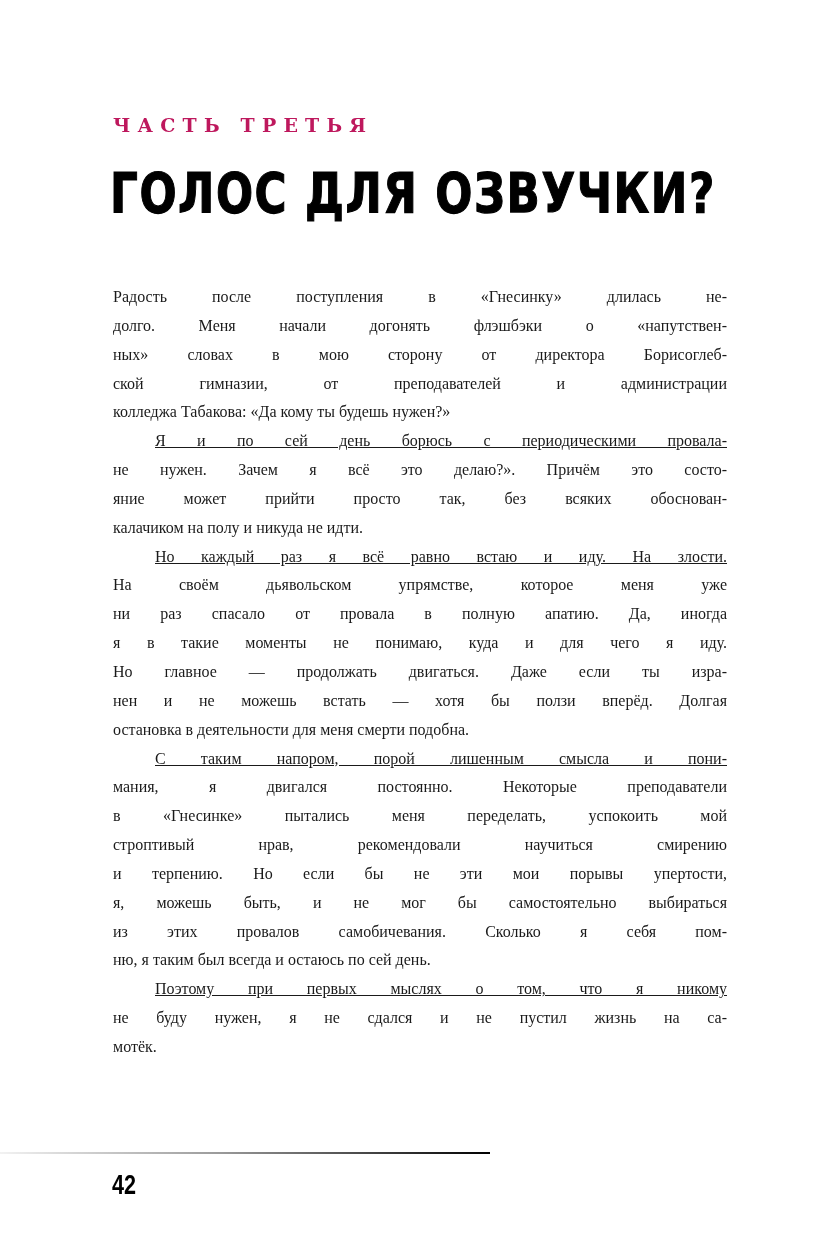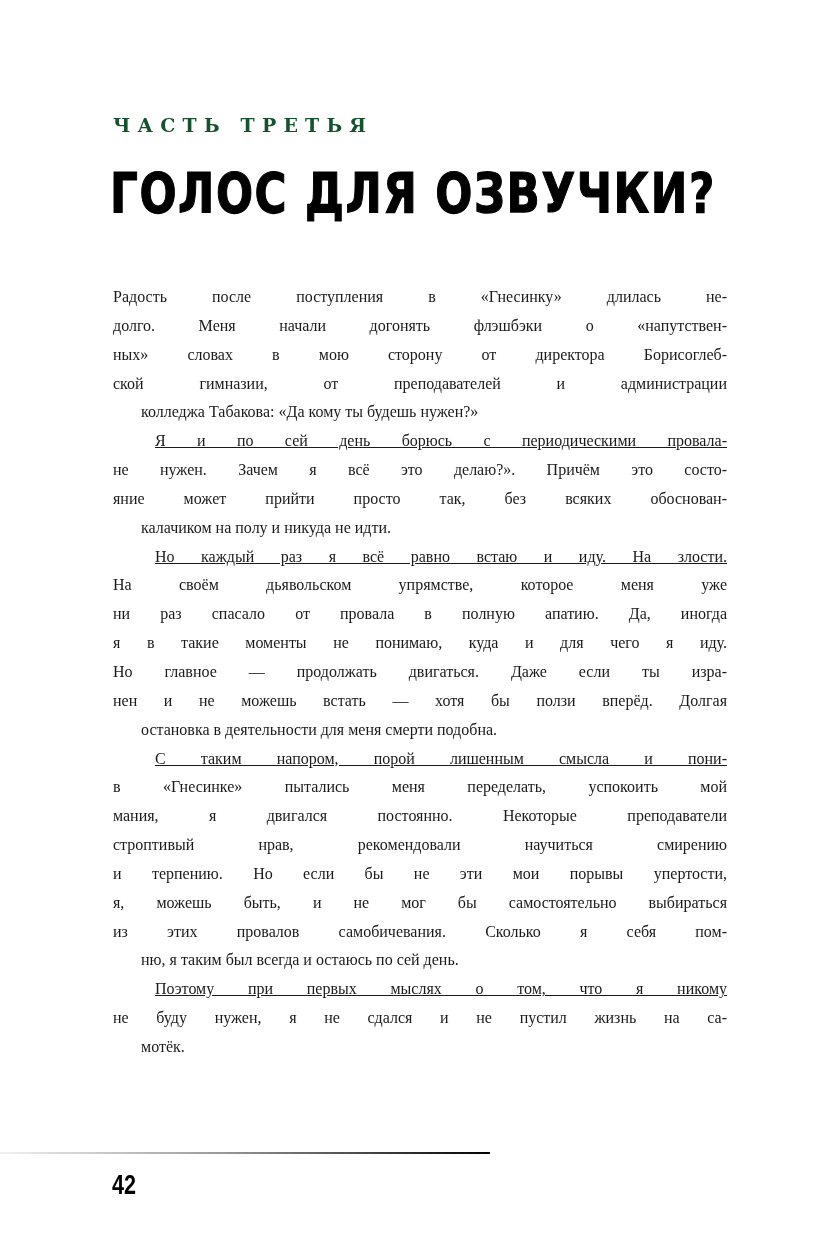--- a/index.html
+++ b/index.html
@@ -1,37 +1,37 @@
 <!DOCTYPE html>
 <html><head>
 <meta charset="utf-8">
 <style>
   html, body { margin: 0; padding: 0; background: #ffffff; }
   body { width: 815px; height: 1252px; position: relative; overflow: hidden; }
   .page { position: absolute; left: 0; top: 0; width: 815px; height: 1252px; background: #fff; }
   .part-label {
     position: absolute; left: 113px; top: 114px;
     font-family: "DejaVu Serif", serif; font-weight: bold;
-    font-size: 19px; letter-spacing: 7.2px; color: #14532d;
+    font-size: 19px; letter-spacing: 7.2px; color: #be185d;
   }
   .chapter-title {
     position: absolute; left: 110px; top: 163px;
     font-family: "DejaVu Sans", sans-serif; font-weight: 900;
     font-size: 56px; line-height: 60px; color: #000;
     letter-spacing: 2px; white-space: nowrap;
     transform: scaleX(0.78); transform-origin: left top;
     -webkit-text-stroke: 1.2px #000;
   }
   .body-text {
     position: absolute; left: 113px; top: 283px; width: 614px;
     font-family: "Liberation Serif", serif; font-size: 16px;
     line-height: 28.85px; color: #1a1a1a;
   }
   .line { display: block; height: 28.85px; white-space: nowrap; text-align: justify; text-align-last: justify; }
-  .line.last { text-align-last: left; margin-left: 28px; }
+  .line.last { text-align-last: left; }
   .line.indent { padding-left: 42px; text-decoration: underline; }
   .footer-rule {
     position: absolute; left: 0; top: 1152px; width: 490px; height: 2px;
     background: linear-gradient(to right, #f2f2f2 0%, #9a9a9a 45%, #000 100%);
   }
   .page-number {
     position: absolute; left: 112px; top: 1170px;
     font-family: "Liberation Sans", sans-serif; font-weight: bold;
     font-size: 27px; color: #000; transform: scaleX(0.8); transform-origin: left top;
   }
@@ -58,22 +58,22 @@
 
     <span class="line indent">Но каждый раз я всё равно встаю и иду. На злости.</span>
     <span class="line">На своём дьявольском упрямстве, которое меня уже</span>
     <span class="line">ни раз спасало от провала в полную апатию. Да, иногда</span>
     <span class="line">я в такие моменты не понимаю, куда и для чего я иду.</span>
     <span class="line">Но главное — продолжать двигаться. Даже если ты изра-</span>
     <span class="line">нен и не можешь встать — хотя бы ползи вперёд. Долгая</span>
     <span class="line last">остановка в деятельности для меня смерти подобна.</span>
 
     <span class="line indent">С таким напором, порой лишенным смысла и пони-</span>
+    <span class="line">мания, я двигался постоянно. Некоторые преподаватели</span>
     <span class="line">в «Гнесинке» пытались меня переделать, успокоить мой</span>
-    <span class="line">мания, я двигался постоянно. Некоторые преподаватели</span>
     <span class="line">строптивый нрав, рекомендовали научиться смирению</span>
     <span class="line">и терпению. Но если бы не эти мои порывы упертости,</span>
     <span class="line">я, можешь быть, и не мог бы самостоятельно выбираться</span>
     <span class="line">из этих провалов самобичевания. Сколько я себя пом-</span>
     <span class="line last">ню, я таким был всегда и остаюсь по сей день.</span>
 
     <span class="line indent">Поэтому при первых мыслях о том, что я никому</span>
     <span class="line">не буду нужен, я не сдался и не пустил жизнь на са-</span>
     <span class="line last">мотёк.</span>
   </div>

